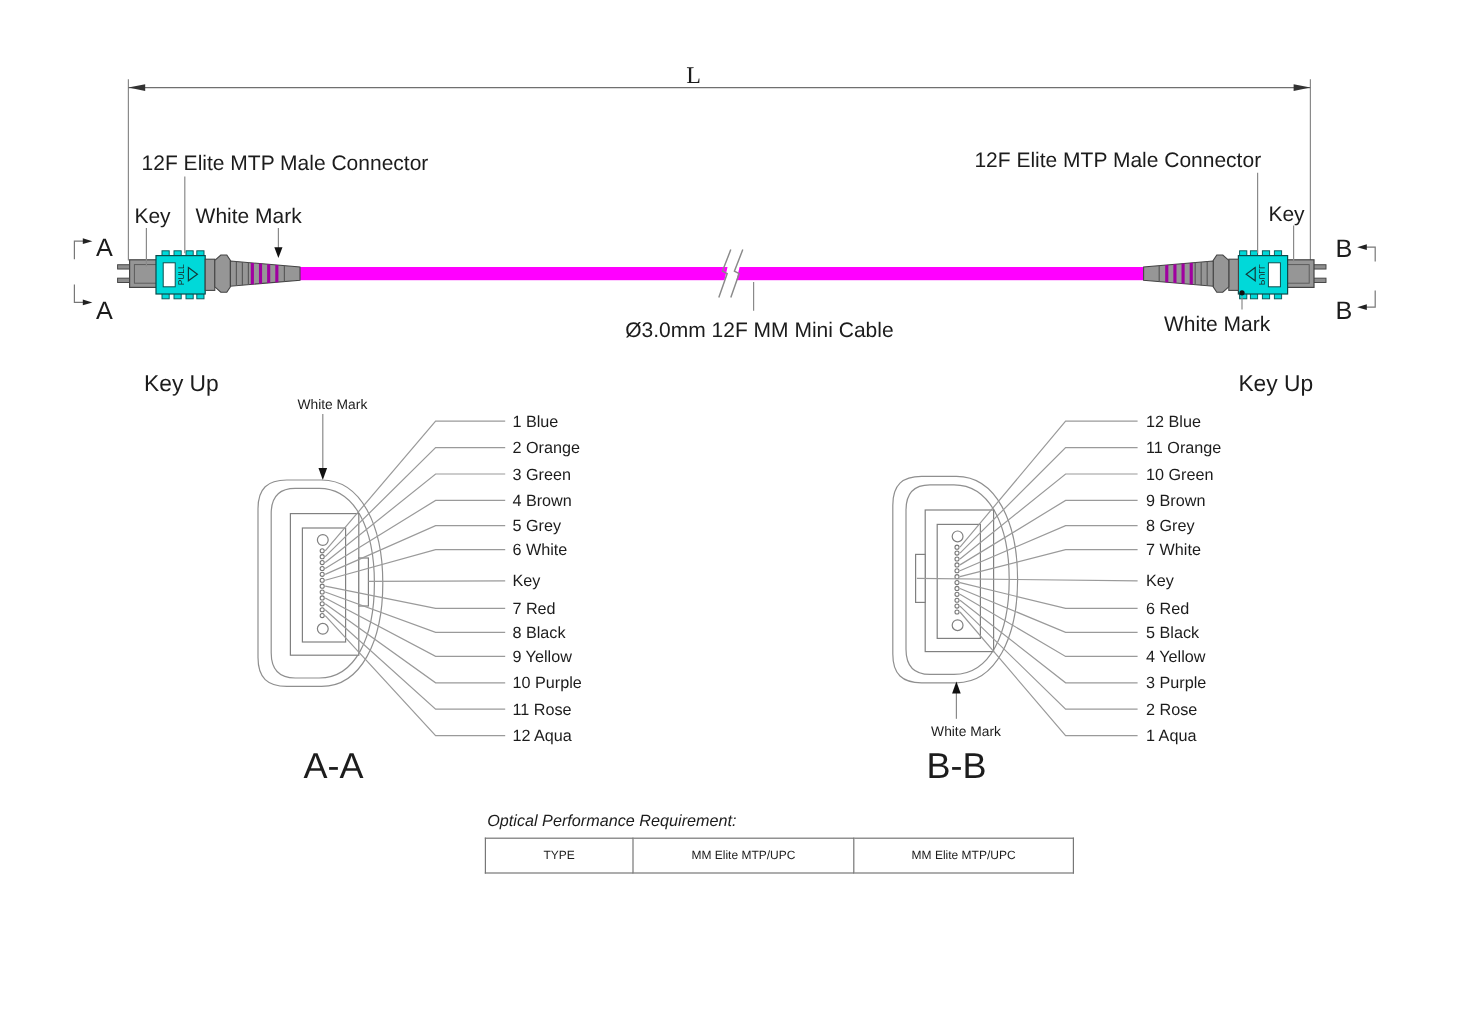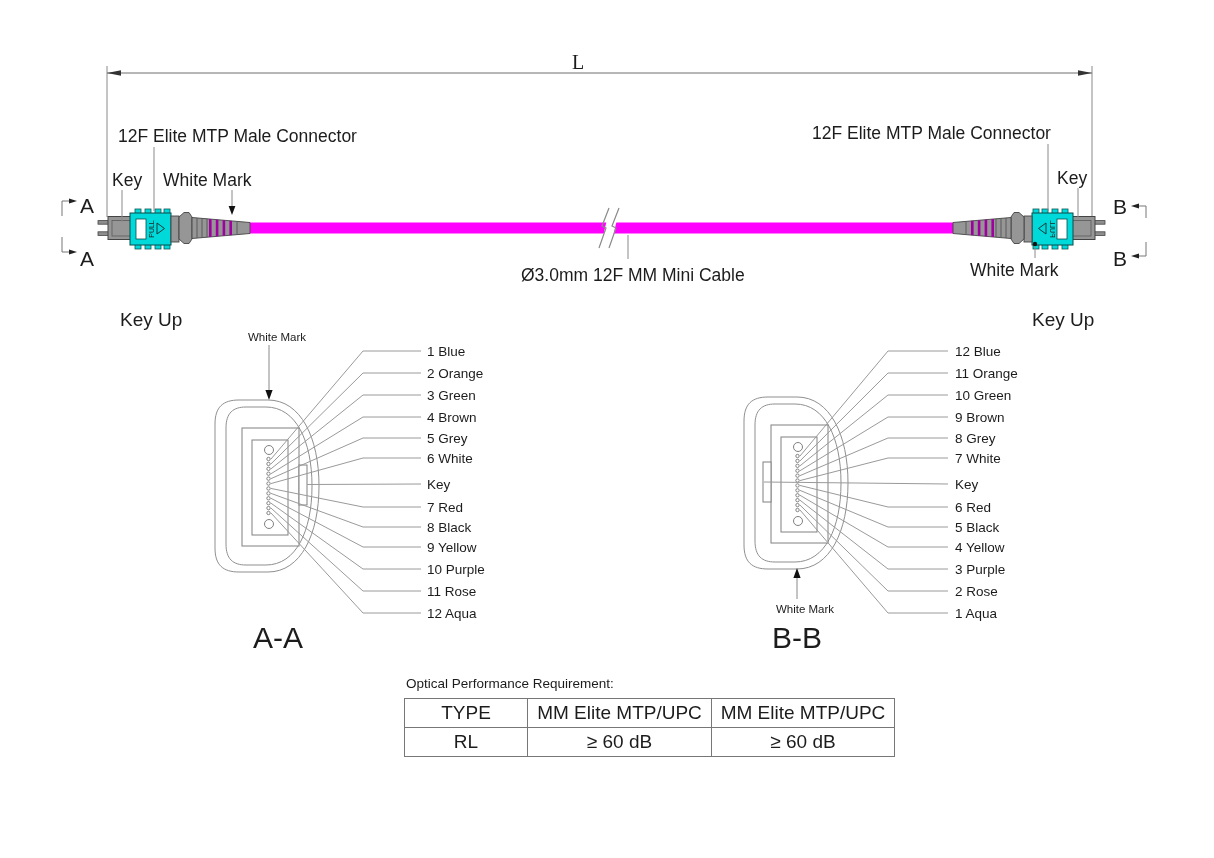--- a/index.html
+++ b/index.html
@@ -1,25 +1,25 @@
 <!DOCTYPE html>
 <html><head>
 <meta charset="utf-8">
 <style>
   html,body{margin:0;padding:0;background:#fff;}
   .canvas{position:relative;width:1214px;height:858px;background:#fff;overflow:hidden;
           font-family:"Liberation Sans",sans-serif;color:#1c1c1c;}
   .canvas svg{position:absolute;left:0;top:0;}
   svg text{fill:#1c1c1c;font-family:"Liberation Sans",sans-serif;}
   .dim-serif{font-family:"Liberation Serif",serif;}
-  .table-title{position:absolute;left:406px;top:676px;font-size:13.5px;color:#1c1c1c;}
+  .table-title{position:absolute;left:406px;top:676px;font-size:13.5px;color:#1c1c1c;font-style:italic;}
   table.perf{position:absolute;left:404px;top:698px;border-collapse:collapse;table-layout:fixed;
              background:#fff;}
   table.perf td{border:1px solid #777;height:28px;box-sizing:content-box;text-align:center;
-                vertical-align:middle;font-size:19px;color:#1c1c1c;padding:0;}
+                vertical-align:middle;font-size:10px;color:#1c1c1c;padding:0;}
 </style>
 </head>
 <body>
 
 <div class="canvas">
 
 <svg width="1214" height="858" viewBox="0 0 1214 858">
 
   <g>
     <line x1="107" y1="66" x2="107" y2="217" stroke="#8a8a8a" stroke-width="1"></line>
@@ -232,20 +232,15 @@
       <col style="width:123px">
         <col style="width:184px">
         <col style="width:183px">
     </colgroup>
     <tbody id="perf-body">
         <tr>
           <td>TYPE</td>
           <td>MM Elite MTP/UPC</td>
           <td>MM Elite MTP/UPC</td>
         </tr>
-        <tr>
-          <td>RL</td>
-          <td>≥ 60 dB</td>
-          <td>≥ 60 dB</td>
-        </tr>
       </tbody>
   </table>
 </div>
 
 </body></html>

